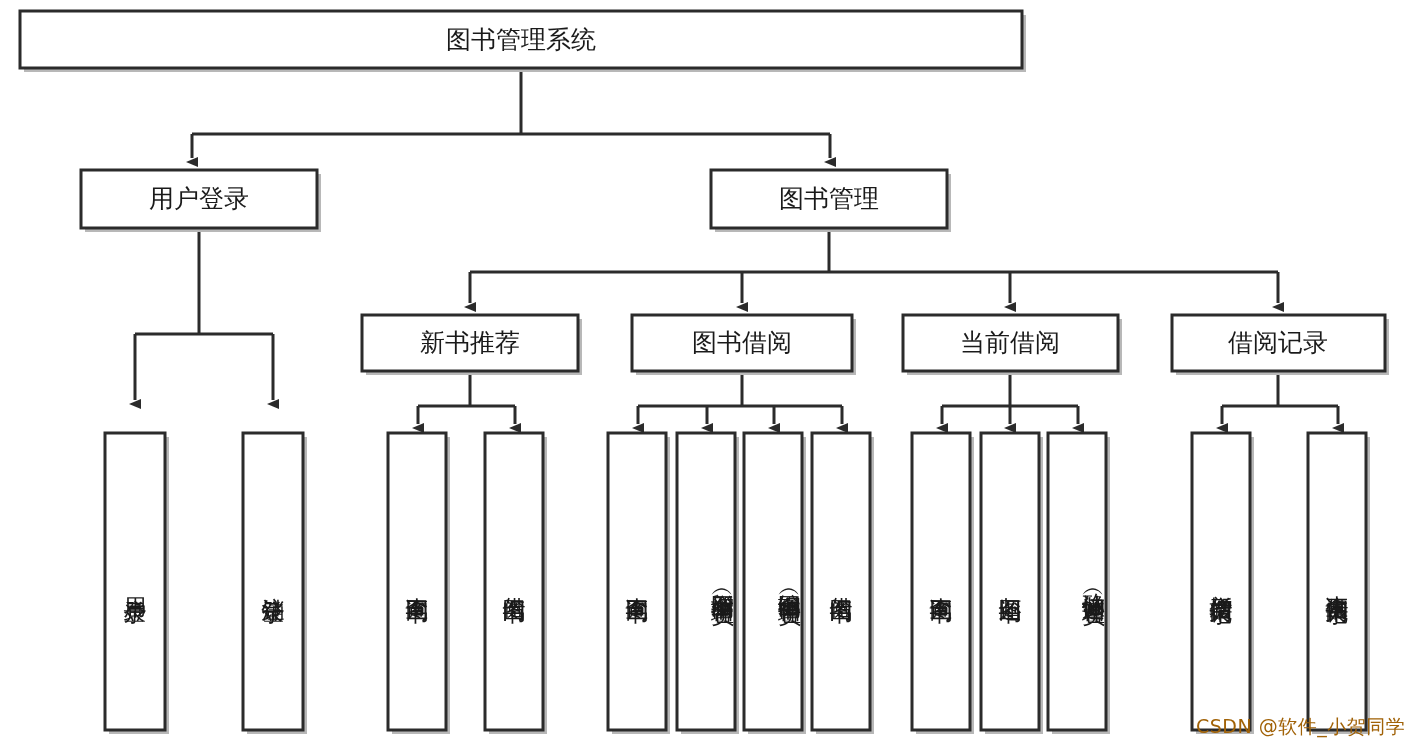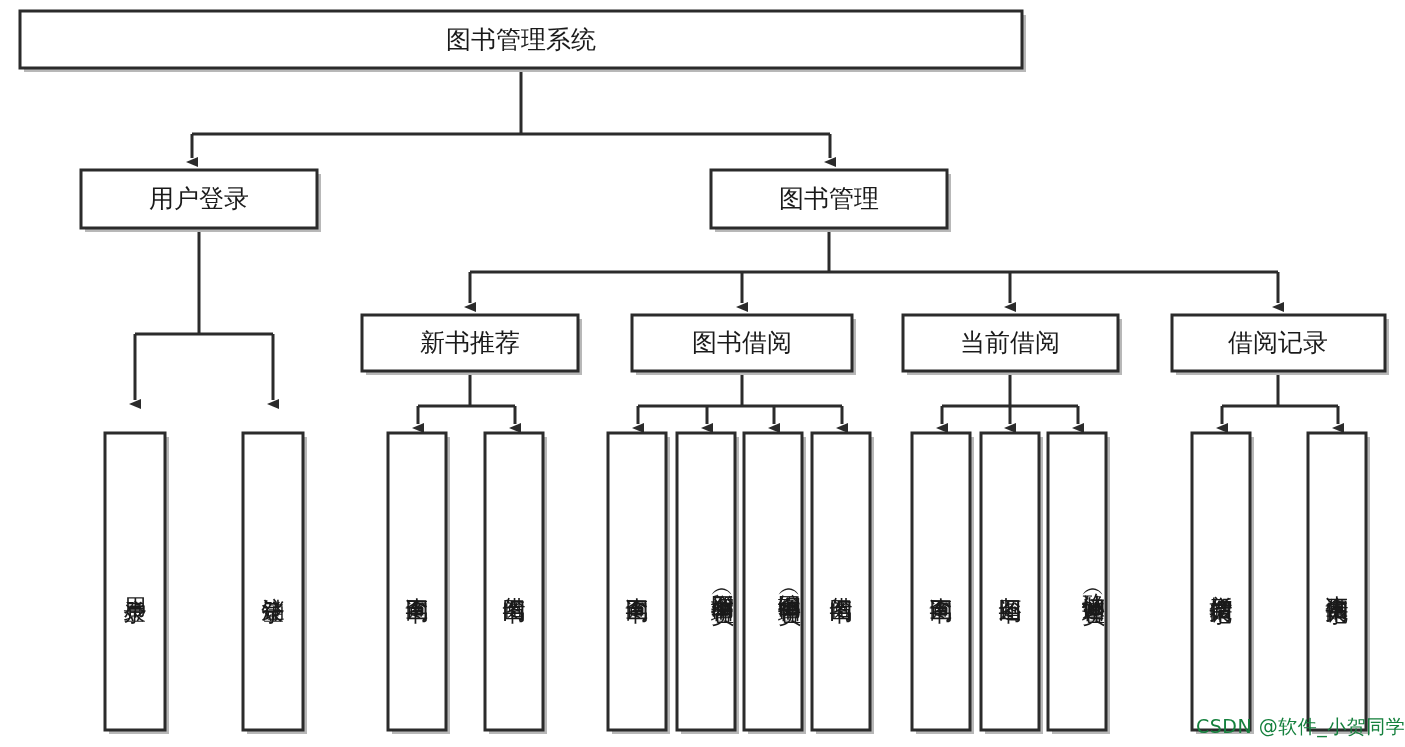--- a/index.html
+++ b/index.html
@@ -67,21 +67,21 @@
     white-space: nowrap;
     display: flex;
     align-items: center;
     justify-content: center;
     pointer-events: none;
   }
   .watermark {
     position: absolute;
     font-family: "DejaVu Sans", "Liberation Sans", sans-serif;
     font-size: 19px;
-    color: #15803d;
+    color: #a16207;
     white-space: nowrap;
     letter-spacing: 0.5px;
   }
 </style>
 </head>
 <body>
 
 <div id="diagram-root">
 
   <svg id="tree-svg" viewBox="0 0 1405 747">

